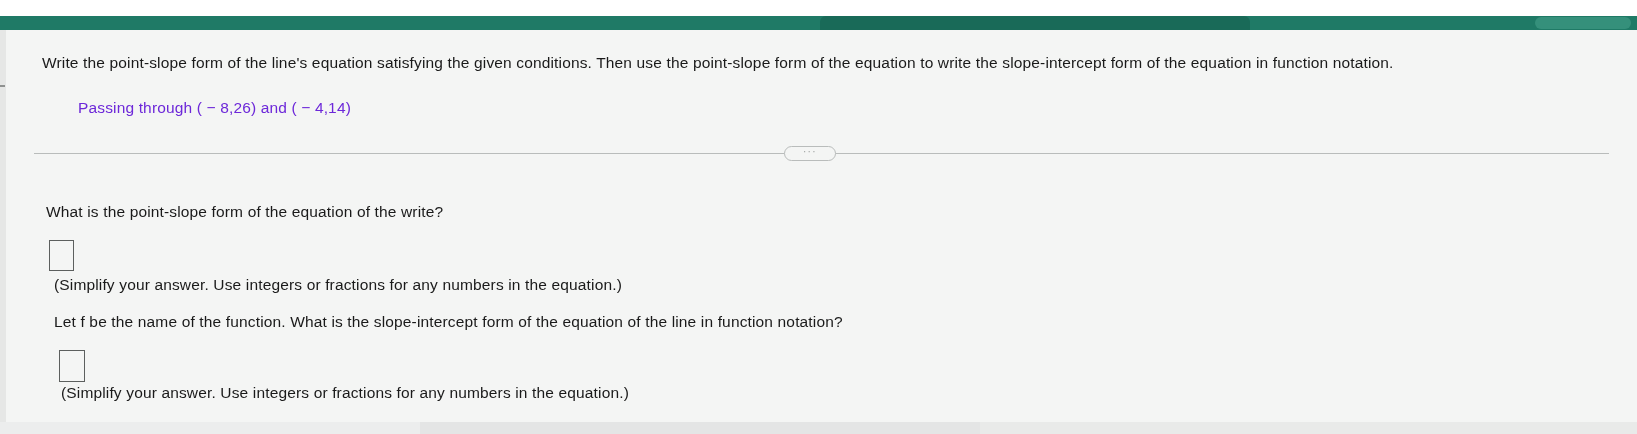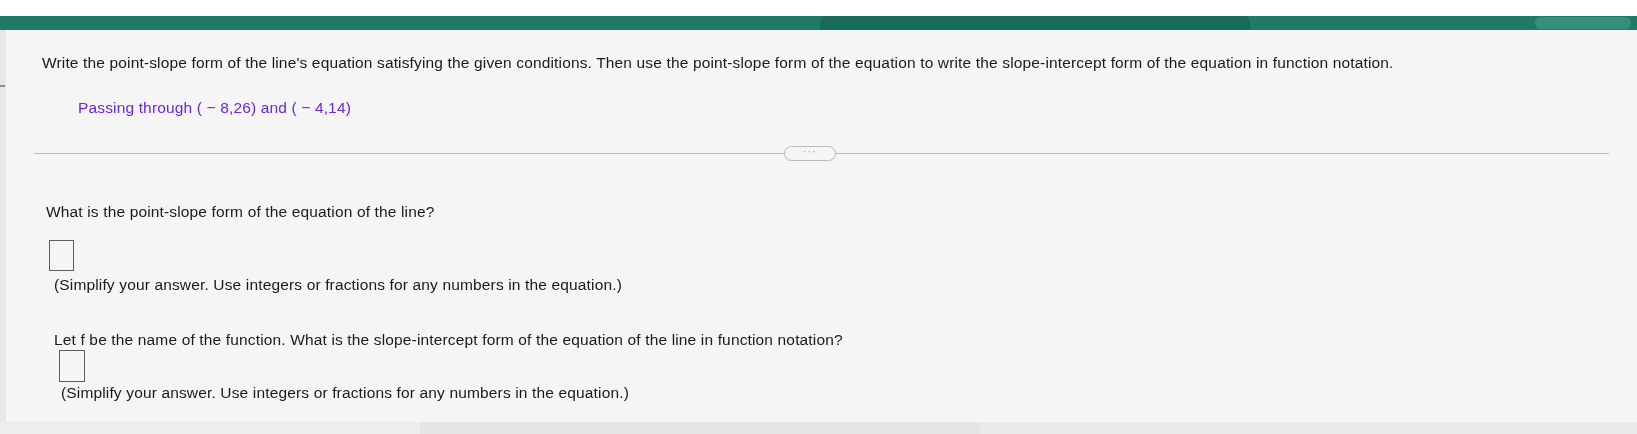--- a/index.html
+++ b/index.html
@@ -142,21 +142,21 @@
   .hint1 {
     position: absolute;
     top: 246px;
     left: 48px;
     font-size: 15.5px;
     color: #1a1a1a;
     letter-spacing: 0.15px;
   }
   .q2 {
     position: absolute;
-    top: 301px;
+    top: 283px;
     left: 48px;
     font-size: 15.5px;
     color: #1a1a1a;
     letter-spacing: 0.15px;
   }
   .answer-box-2 {
     position: absolute;
     top: 320px;
     left: 53px;
     width: 26px;
@@ -215,21 +215,21 @@
 
   <div class="content">
 
     <div class="stem">Write the point-slope form of the line's equation satisfying the given conditions. Then use the point-slope form of the equation to write the slope-intercept form of the equation in function notation.</div>
 
     <div class="condition">Passing through ( − 8,26) and ( − 4,14)</div>
 
     <div class="divider"></div>
     <div class="dots-pill">···</div>
 
-    <div class="q1">What is the point-slope form of the equation of the line?</div>
+    <div class="q1">What is the point-slope form of the equation of the write?</div>
 
     <div class="answer-box-1"></div>
 
     <div class="hint1">(Simplify your answer. Use integers or fractions for any numbers in the equation.)</div>
 
     <div class="q2">Let f be the name of the function. What is the slope-intercept form of the equation of the line in function notation?</div>
 
     <div class="answer-box-2"></div>
 
     <div class="hint2">(Simplify your answer. Use integers or fractions for any numbers in the equation.)</div>

